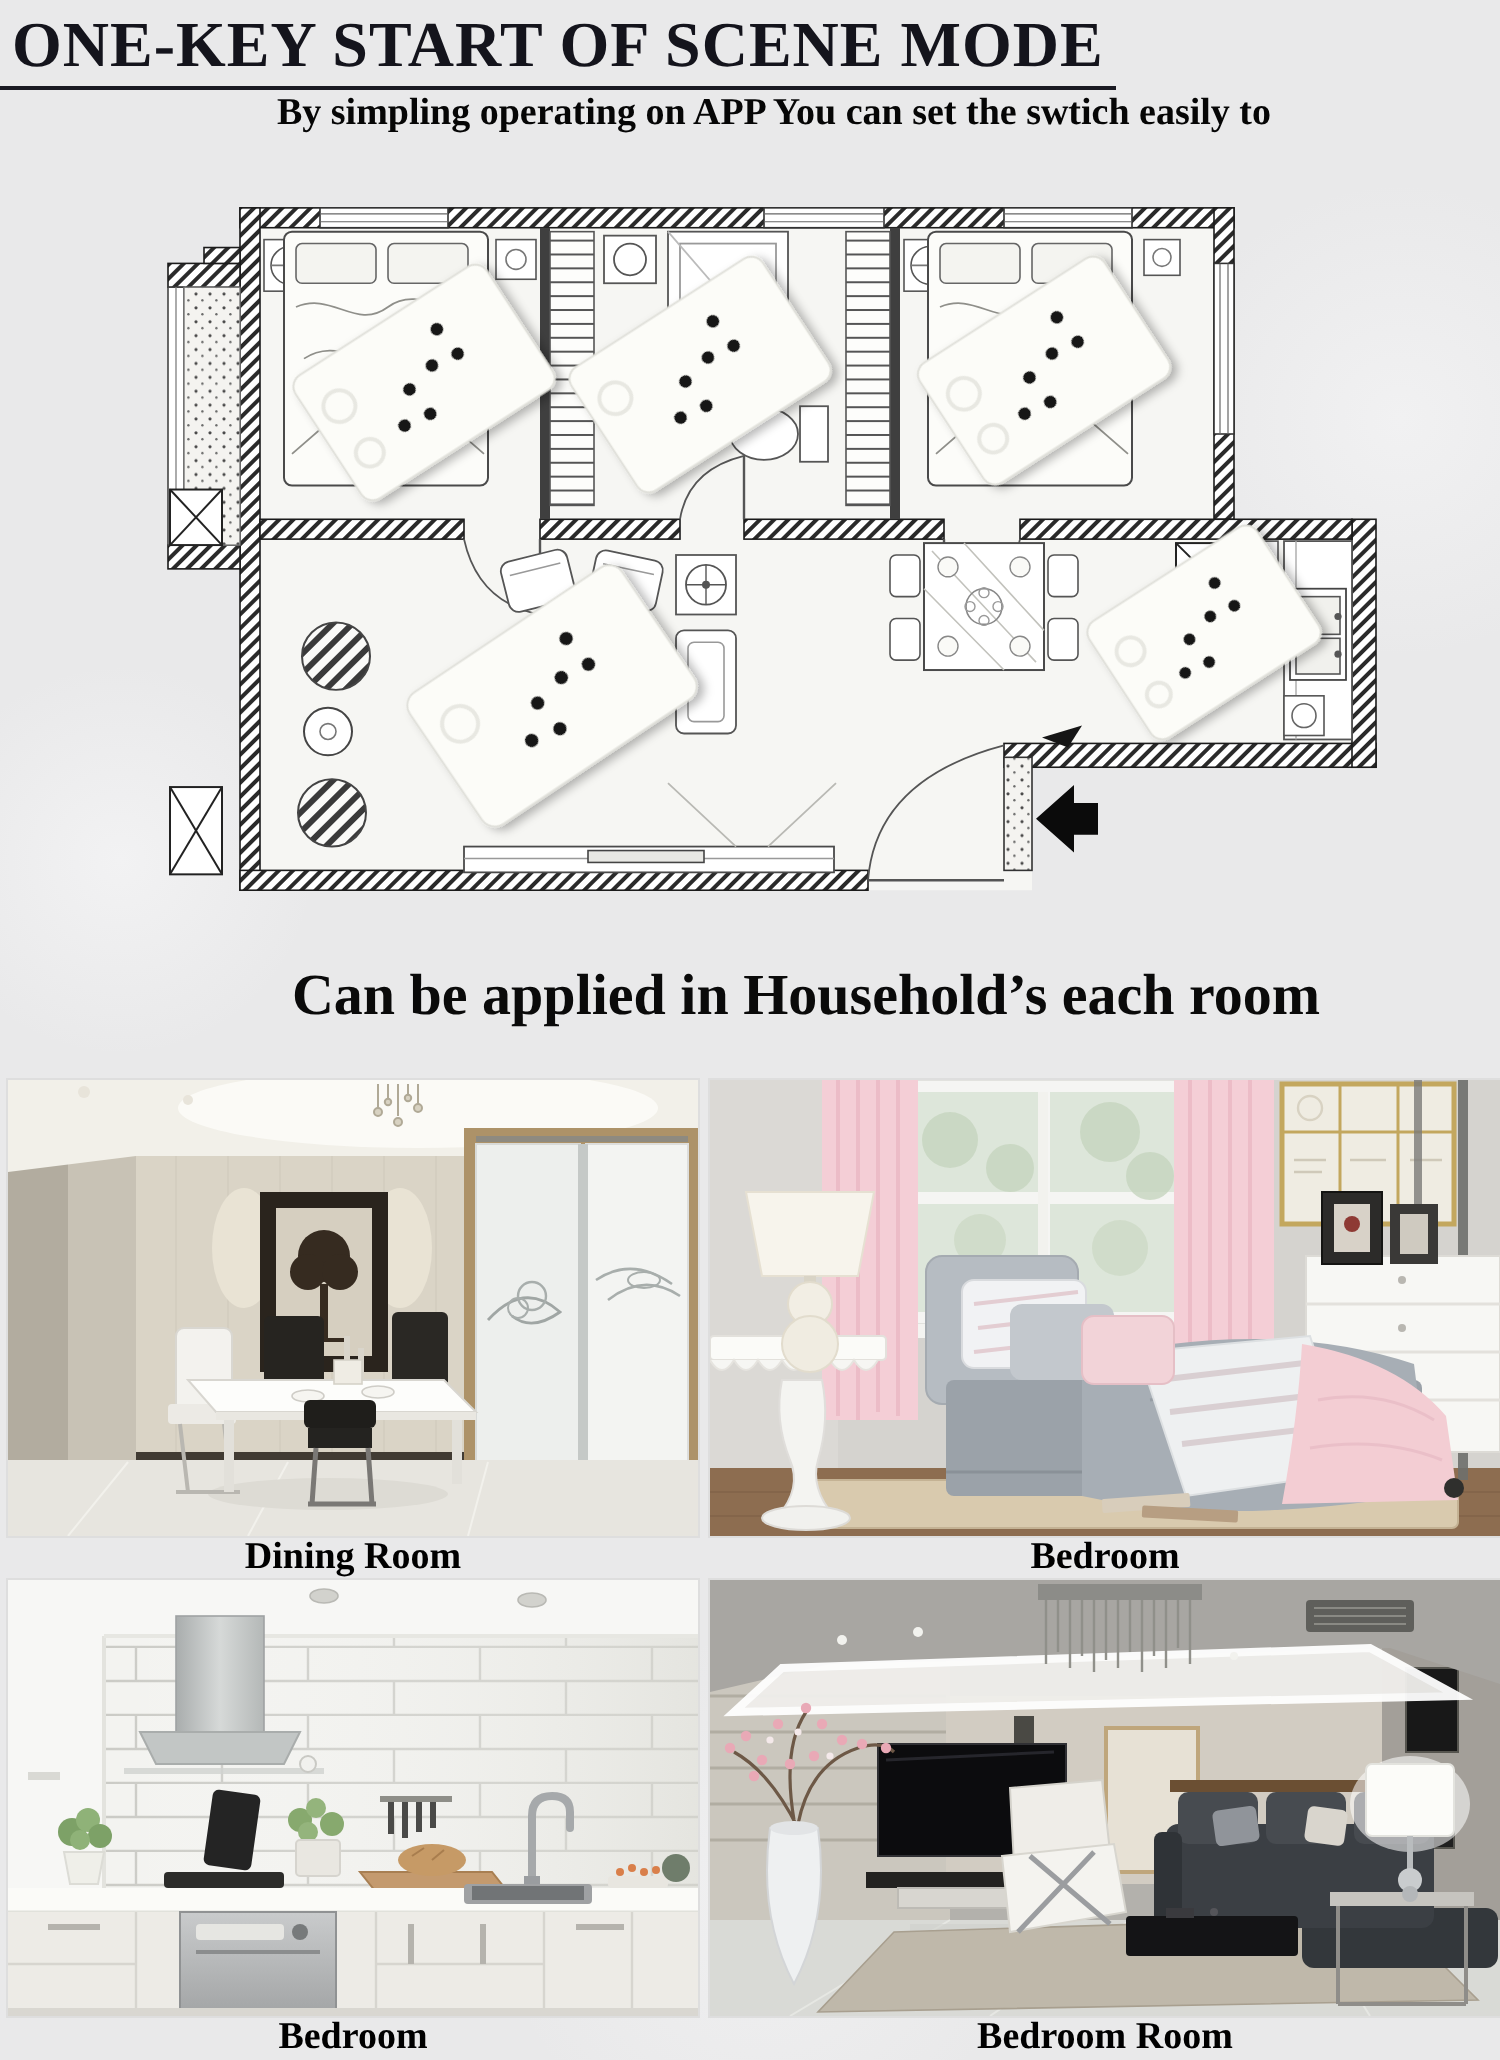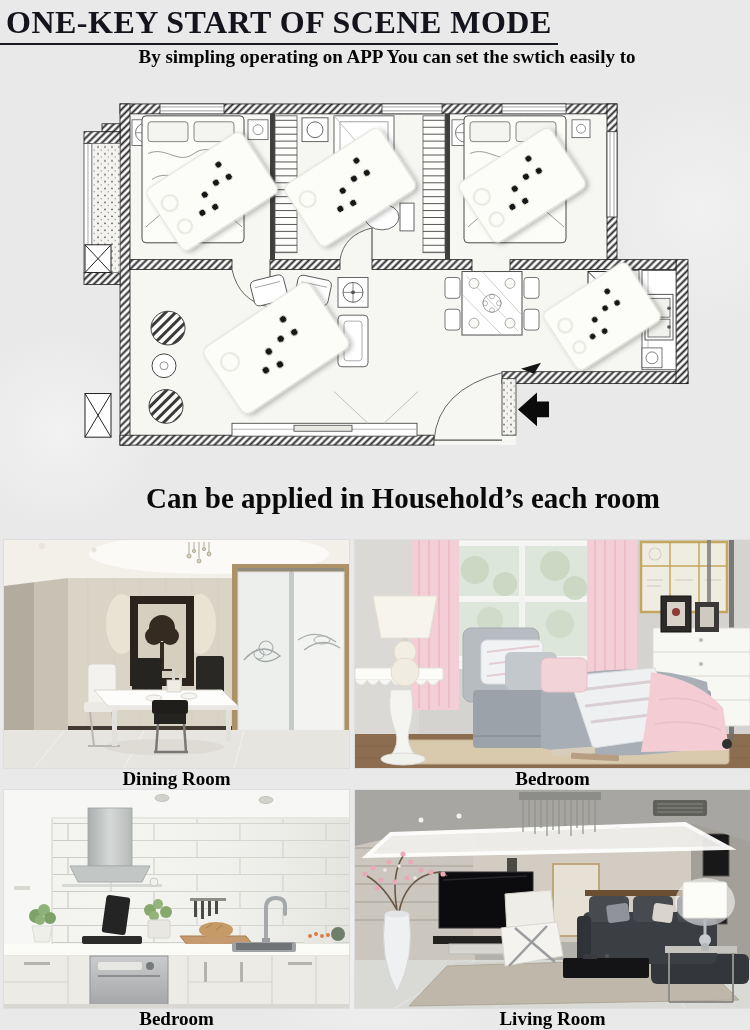--- a/index.html
+++ b/index.html
@@ -646,15 +646,15 @@
           <circle cx="44" cy="76" r="1.8" fill="#f4e9ea"></circle>
         <path d="M30,124 Q24,168 42,202 Q60,168 54,124 Z" fill="#eef0f1" stroke="#d3d5d7"></path>
         <ellipse cx="42" cy="124" rx="12" ry="3.5" fill="#e2e4e6"></ellipse>
       </g>
     </svg>
   </div>
 
   <div class="room-label" id="lab-dining">Dining Room</div>
   <div class="room-label" id="lab-bedroom">Bedroom</div>
   <div class="room-label" id="lab-kitchen">Bedroom</div>
-  <div class="room-label" id="lab-living">Living Room</div>
+  <div class="room-label" id="lab-living">Bedroom Room</div>
 
 </div>
 
 </body></html>

